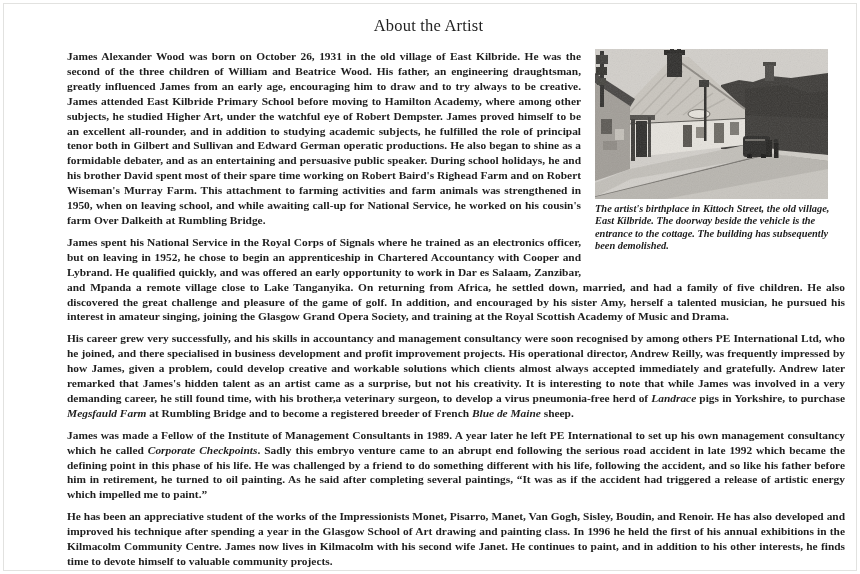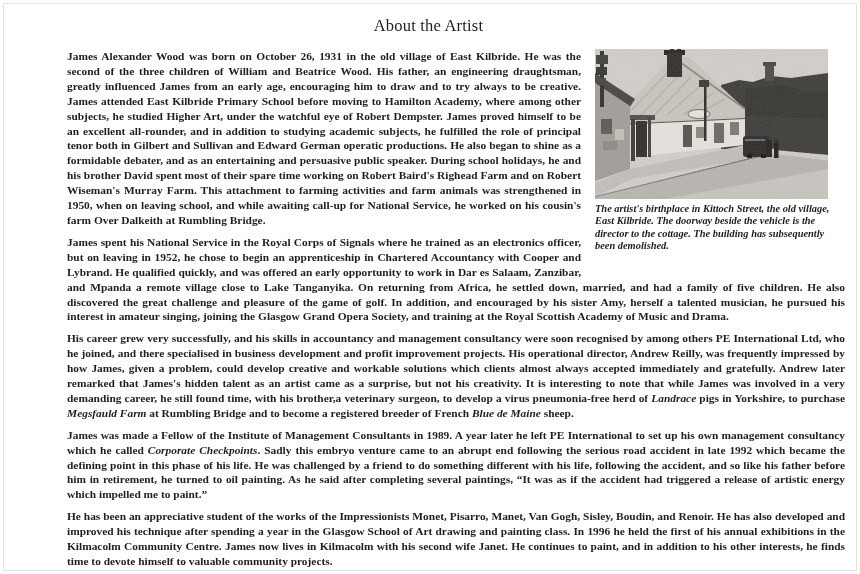--- a/index.html
+++ b/index.html
@@ -135,21 +135,21 @@
           <rect x="171" y="91" width="6" height="17" fill="#232220"></rect>
           <rect x="150" y="90" width="20" height="2" fill="#6f6c67"></rect>
           <rect x="152" y="105" width="5" height="4" fill="#191817"></rect>
           <rect x="166" y="105" width="5" height="4" fill="#191817"></rect>
 
           <circle cx="181" cy="92" r="2.2" fill="#2a2927"></circle>
           <rect x="179" y="94" width="4.5" height="15" fill="#1f1e1c"></rect>
 
           <rect x="0" y="0" width="233" height="150" filter="url(#grain)" opacity="0.16"></rect>
         </svg>
-        <figcaption class="photo-caption">The artist's birthplace in Kittoch Street, the old village, East Kilbride. The doorway beside the vehicle is the director to the cottage. The building has subsequently been demolished.</figcaption>
+        <figcaption class="photo-caption">The artist's birthplace in Kittoch Street, the old village, East Kilbride. The doorway beside the vehicle is the entrance to the cottage. The building has subsequently been demolished.</figcaption>
       </figure>
 
       <p><span>James Alexander Wood was born on October 26, 1931 in the old village of East Kilbride. He was the second of the three children of William and Beatrice Wood. His father, an engineering draughtsman, greatly influenced James from an early age, encouraging him to draw and to try always to be creative. James attended East Kilbride Primary School before moving to Hamilton Academy, where among other subjects, he studied Higher Art, under the watchful eye of Robert Dempster. James proved himself to be an excellent all-rounder, and in addition to studying academic subjects, he fulfilled the role of principal tenor both in Gilbert and Sullivan and Edward German operatic productions. He also began to shine as a formidable debater, and as an entertaining and persuasive public speaker. During school holidays, he and his brother David spent most of their spare time working on Robert Baird's Righead Farm and on Robert Wiseman's Murray Farm. This attachment to farming activities and farm animals was strengthened in 1950, when on leaving school, and while awaiting call-up for National Service, he worked on his cousin's farm Over Dalkeith at Rumbling Bridge.</span></p>
       <p><span>James spent his National Service in the Royal Corps of Signals where he trained as an electronics officer, but on leaving in 1952, he chose to begin an apprenticeship in Chartered Accountancy with Cooper and Lybrand. He qualified quickly, and was offered an early opportunity to work in Dar es Salaam, Zanzibar, and Mpanda a remote village close to Lake Tanganyika. On returning from Africa, he settled down, married, and had a family of five children. He also discovered the great challenge and pleasure of the game of golf. In addition, and encouraged by his sister Amy, herself a talented musician, he pursued his interest in amateur singing, joining the Glasgow Grand Opera Society, and training at the Royal Scottish Academy of Music and Drama.</span></p>
       <p><span>His career grew very successfully, and his skills in accountancy and management consultancy were soon recognised by among others PE International Ltd, who he joined, and there specialised in business development and profit improvement projects. His operational director, Andrew Reilly, was frequently impressed by how James, given a problem, could develop creative and workable solutions which clients almost always accepted immediately and gratefully. Andrew later remarked that James's hidden talent as an artist came as a surprise, but not his creativity. It is interesting to note that while James was involved in a very demanding career, he still found time, with his brother,a veterinary surgeon, to develop a virus pneumonia-free herd of </span><i>Landrace</i><span> pigs in Yorkshire, to purchase </span><i>Megsfauld Farm</i><span> at Rumbling Bridge and to become a registered breeder of French </span><i>Blue de Maine</i><span> sheep.</span></p>
       <p><span>James was made a Fellow of the Institute of Management Consultants in 1989. A year later he left PE International to set up his own management consultancy which he called </span><i>Corporate Checkpoints</i><span>. Sadly this embryo venture came to an abrupt end following the serious road accident in late 1992 which became the defining point in this phase of his life. He was challenged by a friend to do something different with his life, following the accident, and so like his father before him in retirement, he turned to oil painting. As he said after completing several paintings, “It was as if the accident had triggered a release of artistic energy which impelled me to paint.”</span></p>
       <p><span>He has been an appreciative student of the works of the Impressionists Monet, Pisarro, Manet, Van Gogh, Sisley, Boudin, and Renoir. He has also developed and improved his technique after spending a year in the Glasgow School of Art drawing and painting class. In 1996 he held the first of his annual exhibitions in the Kilmacolm Community Centre. James now lives in Kilmacolm with his second wife Janet. He continues to paint, and in addition to his other interests, he finds time to devote himself to valuable community projects.</span></p>
 
     </div>
   </div>

